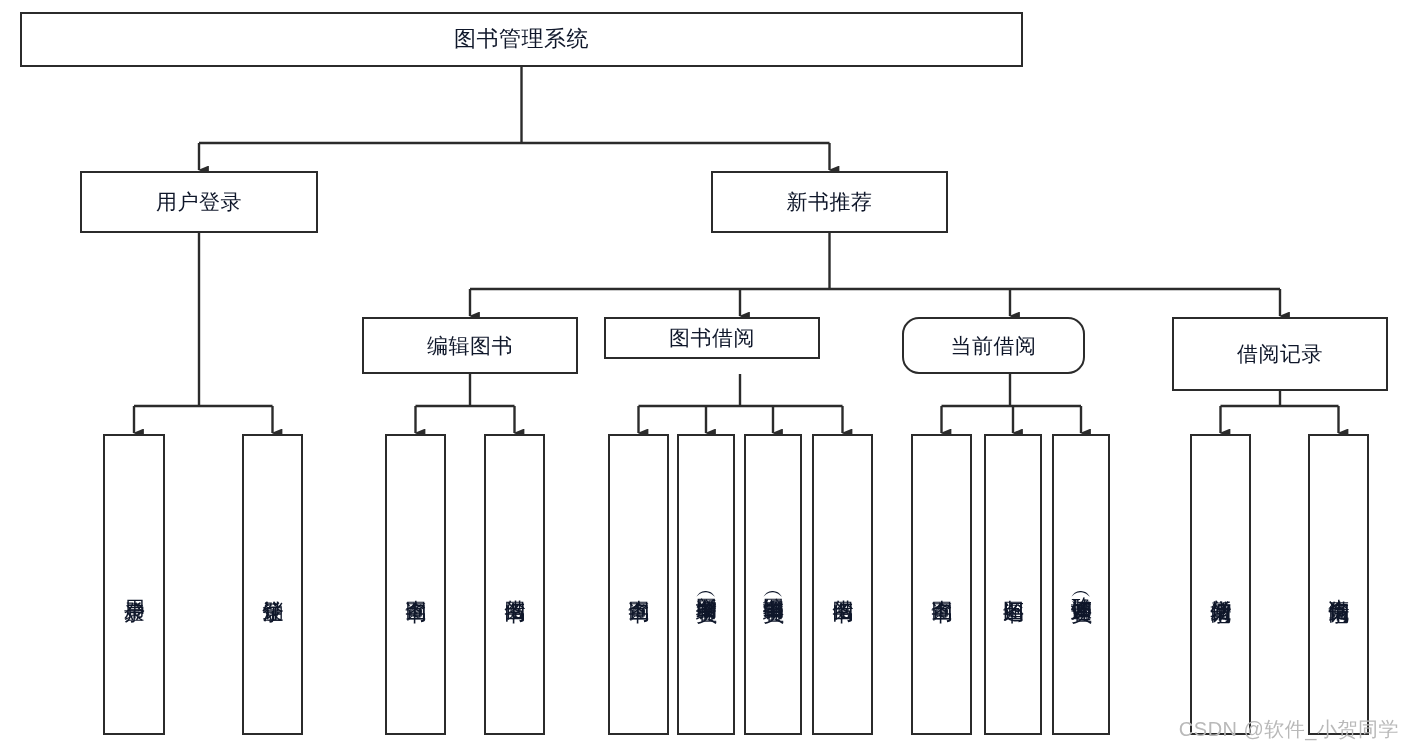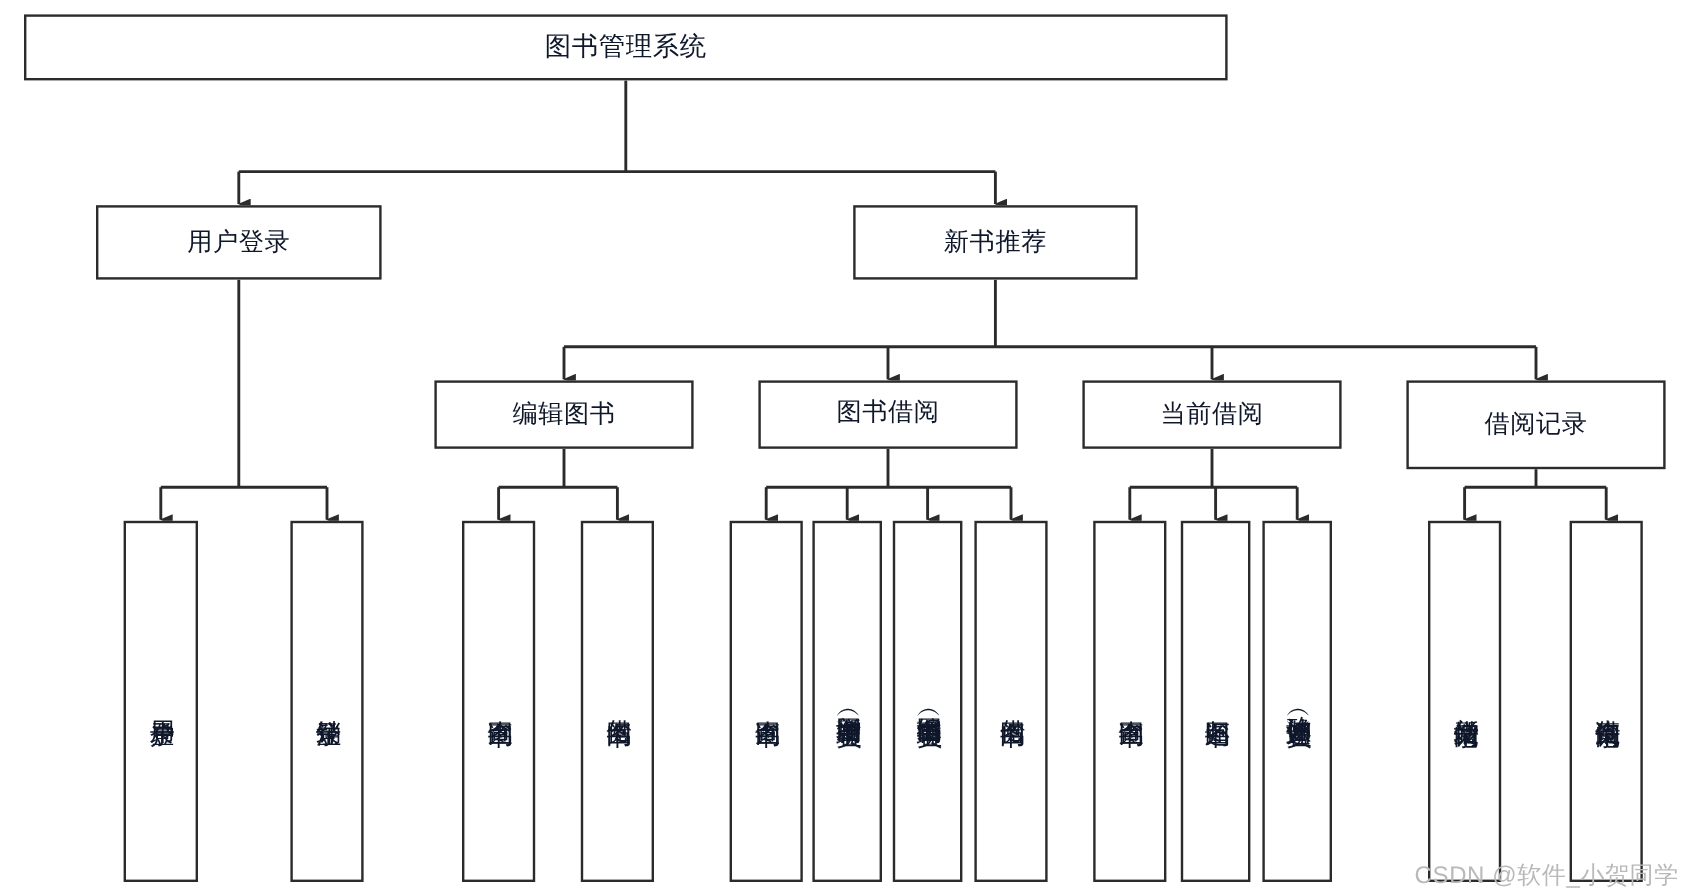--- a/index.html
+++ b/index.html
@@ -122,24 +122,24 @@
       </div>
       <div class="node level2" style="left: 80px; top: 171px; width: 238px; height: 62px;">
         <span class="label">用户登录</span>
       </div>
       <div class="node level2" style="left: 711px; top: 171px; width: 237px; height: 62px;">
         <span class="label">新书推荐</span>
       </div>
       <div class="node level3" style="left: 362px; top: 317px; width: 216px; height: 57px;">
         <span class="label">编辑图书</span>
       </div>
-      <div class="node level3" style="left: 632px; top: 317px; width: 216px; height: 57px; font-family: Liberation Mono, monospace;">
+      <div class="node level3" style="left: 604px; top: 317px; width: 216px; height: 42px;">
         <span class="label">图书借阅</span>
       </div>
-      <div class="node level3" style="left: 902px; top: 317px; width: 216px; height: 57px;">
+      <div class="node level3" style="left: 902px; top: 317px; width: 183px; height: 57px; border-radius: 17px;">
         <span class="label">当前借阅</span>
       </div>
       <div class="node level3" style="left: 1172px; top: 317px; width: 216px; height: 74px;">
         <span class="label">借阅记录</span>
       </div>
       <div class="node leaf" style="left: 103px; top: 434px; width: 62px; height: 301px;">
         <span class="label">用户登录</span>
       </div>
       <div class="node leaf" style="left: 242px; top: 434px; width: 61px; height: 301px;">
         <span class="label">注销登录</span>

